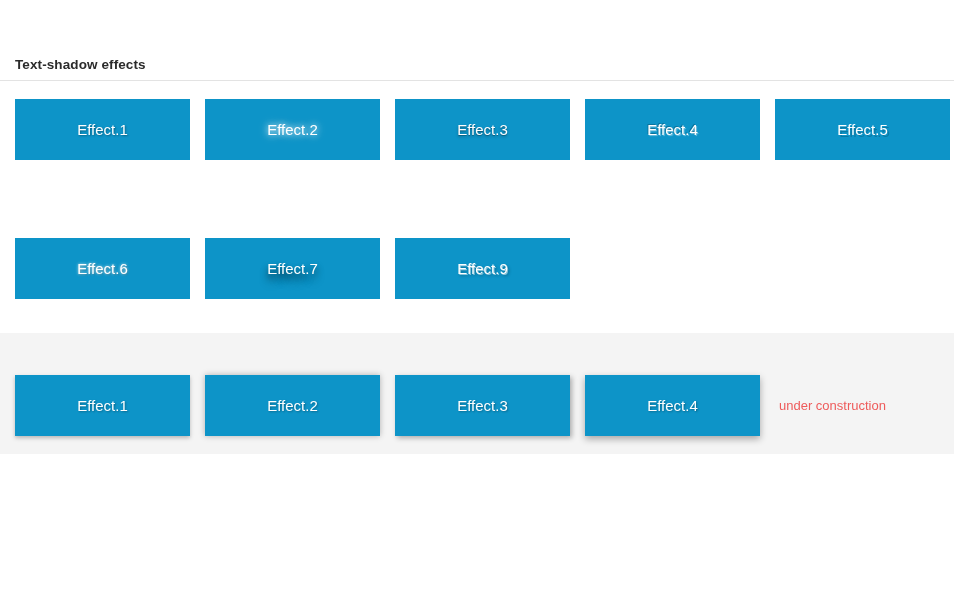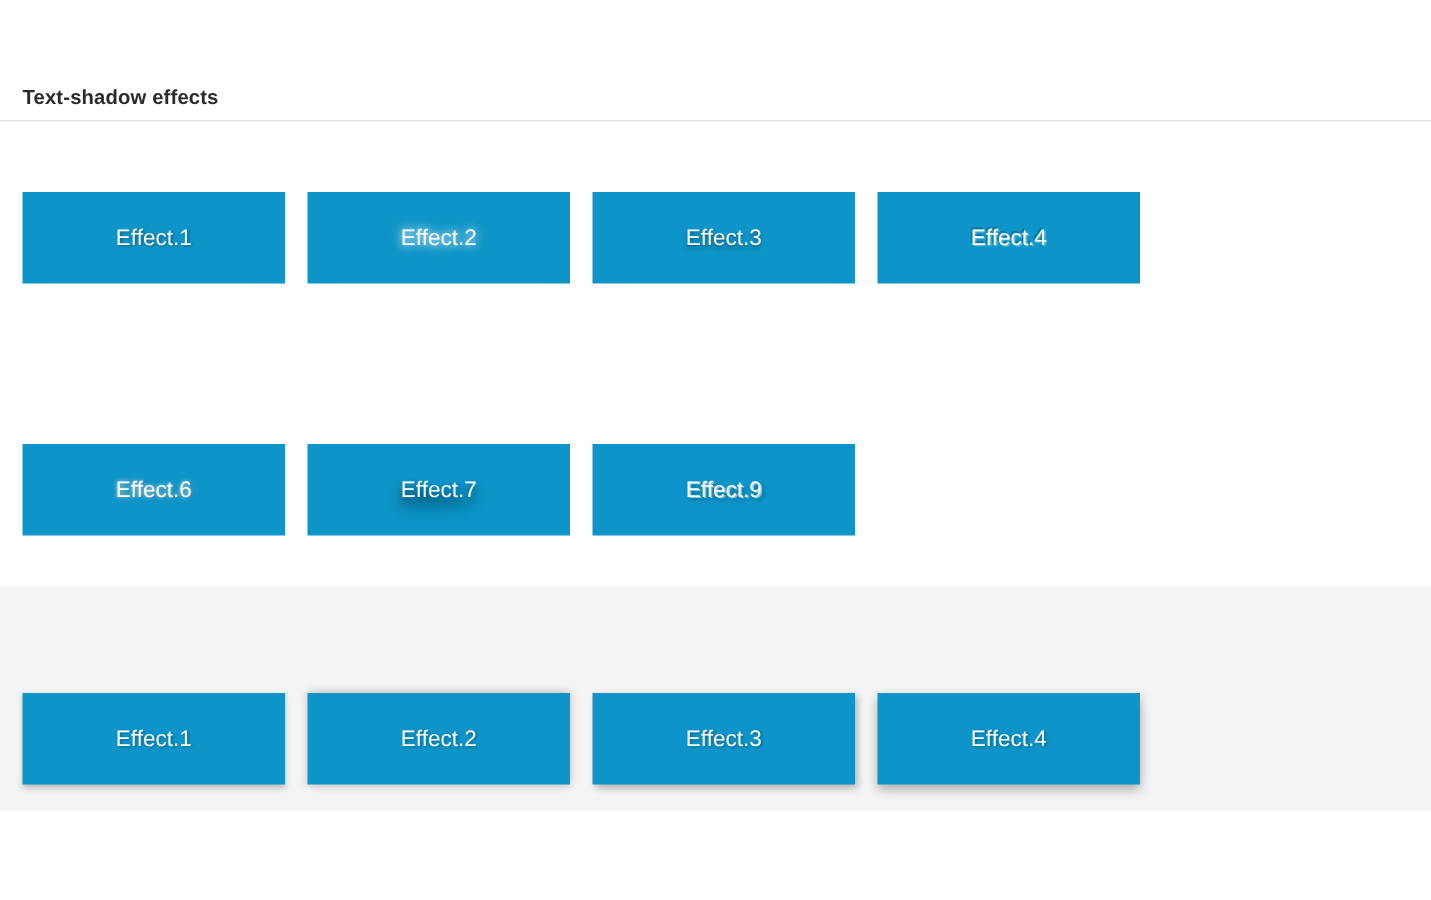--- a/index.html
+++ b/index.html
@@ -60,21 +60,20 @@
     background: #0d94c8;
     color: #ffffff;
     display: flex;
     align-items: center;
     justify-content: center;
     font-size: 15px;
     line-height: 1;
     flex: 0 0 auto;
     user-select: none;
     cursor: default;
-    margin-top: 29px;
   }
 
   
   .fx-t1 { text-shadow: 1px 1px 2px rgba(0,0,0,0.35); }
   .fx-t2 { text-shadow: 0 0 6px rgba(255,255,255,0.9), 0 0 12px rgba(255,255,255,0.5); }
   .fx-t3 { text-shadow: 0 1px 0 rgba(0,0,0,0.25), 0 2px 3px rgba(0,0,0,0.3); }
   .fx-t4 { text-shadow: -1px -1px 0 rgba(0,0,0,0.22), 1px 1px 1px rgba(255,255,255,0.45); }
   .fx-t5 { text-shadow: 2px 2px 0 rgba(0,0,0,0.18); }
   .fx-t6 { text-shadow: 0 0 3px rgba(255,255,255,0.85), 1px 1px 2px rgba(0,0,0,0.3); }
   .fx-t7 { text-shadow: 0 4px 6px rgba(0,0,0,0.55), 0 8px 10px rgba(0,0,0,0.35); }
@@ -124,20 +123,23 @@
       </div>
       <div class="fx fx-t2">
         <span>Effect.2</span>
       </div>
       <div class="fx fx-t3">
         <span>Effect.3</span>
       </div>
       <div class="fx fx-t4">
         <span>Effect.4</span>
       </div>
+      <div class="fx fx-t5">
+        <span>Effect.5</span>
+      </div>
     </div>
 
     <div class="row-gap-big"></div>
 
     <div class="row">
       <div class="fx fx-t6">
         <span>Effect.6</span>
       </div>
       <div class="fx fx-t7">
         <span>Effect.7</span>
@@ -164,19 +166,20 @@
       </div>
       <div class="fx fx-b2">
         <span>Effect.2</span>
       </div>
       <div class="fx fx-b3">
         <span>Effect.3</span>
       </div>
       <div class="fx fx-b4">
         <span>Effect.4</span>
       </div>
+      <div class="note">under construction</div>
     </div>
 
     <div class="gray-bot-pad"></div>
 
   </div>
 
 </div>
 
 </body></html>

